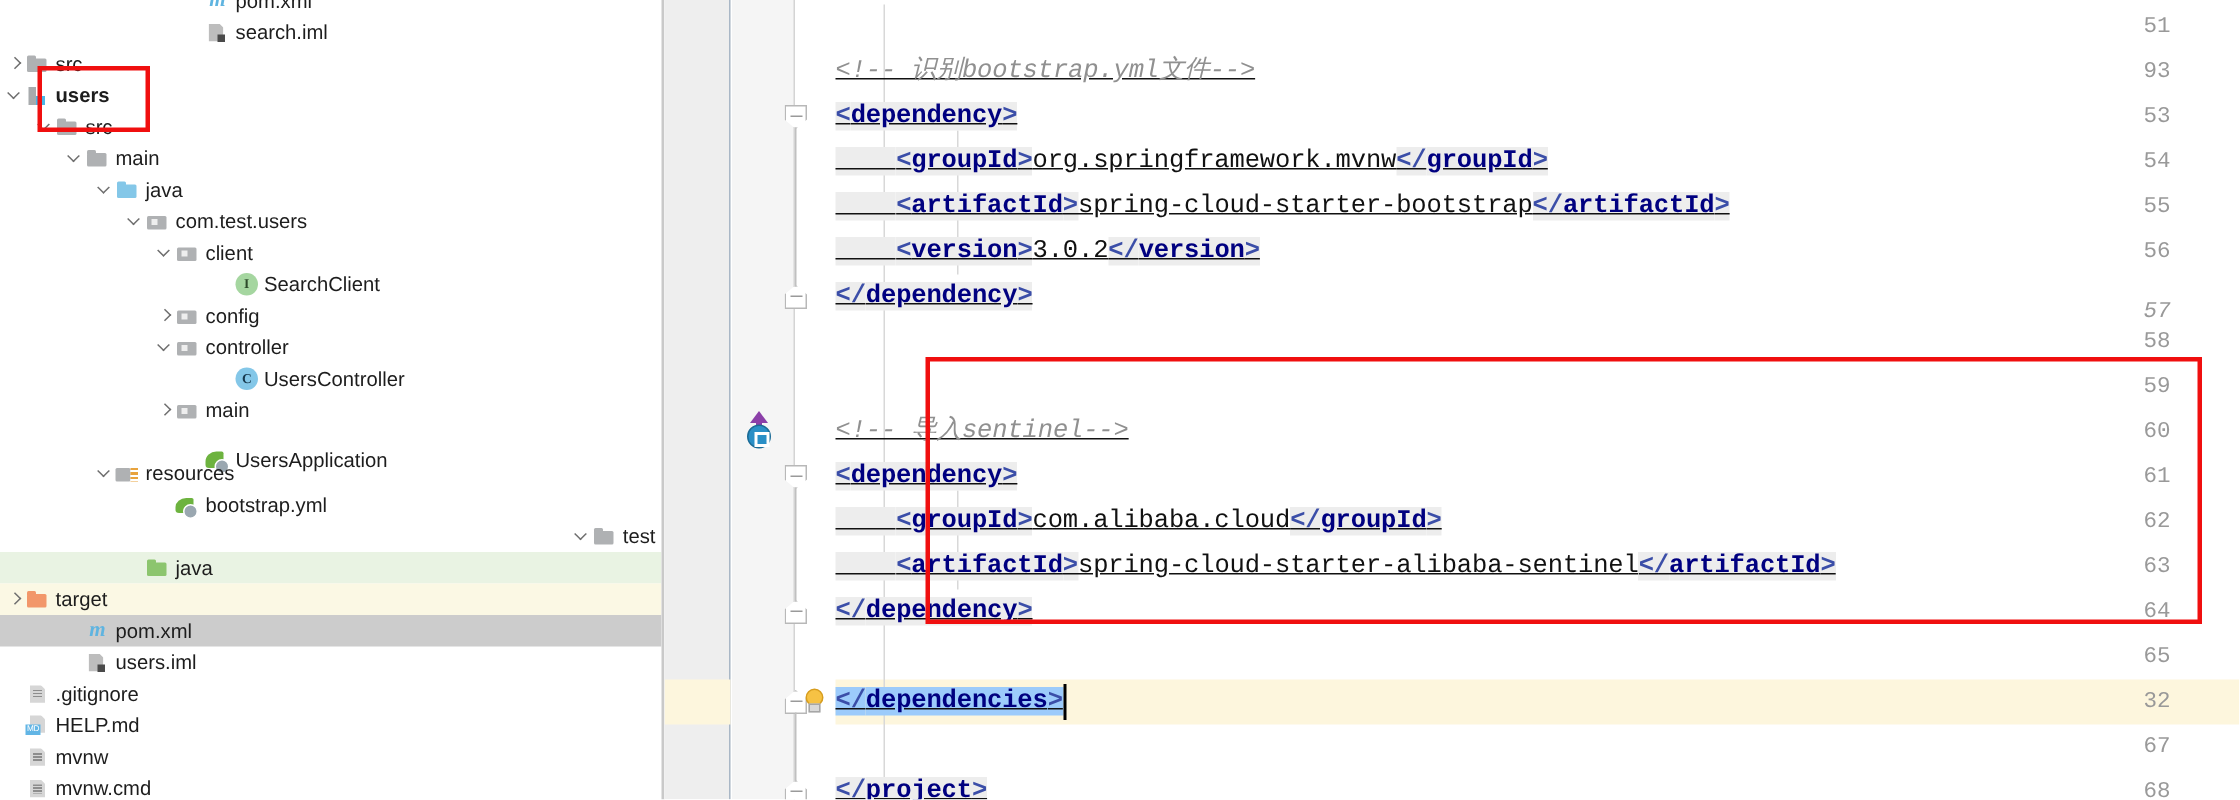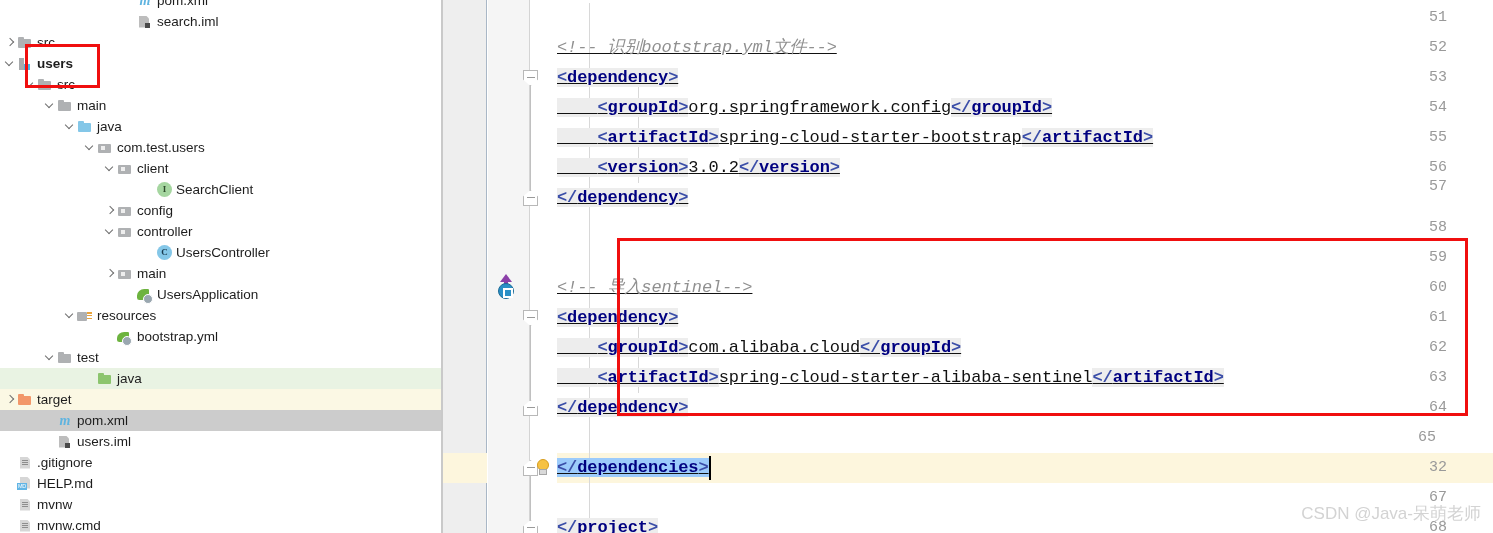--- a/index.html
+++ b/index.html
@@ -449,39 +449,39 @@
           <span class="arrow "></span>
           <span class="ico cls">C</span>
           <span class="lbl">UsersController</span>
         </div>
         <div class="tree-row" style="top: 263px; position: absolute; left: 0px; right: 0px;">
           <span style="display: inline-block; width: 104px; flex: 0 0 auto;"></span>
           <span class="arrow right"></span>
           <span class="ico pkg"></span>
           <span class="lbl">main</span>
         </div>
-        <div class="tree-row" style="top: 284px; position: absolute; left: 0px; right: 0px;">
+        <div class="tree-row" style="top: 296px; position: absolute; left: 0px; right: 0px;">
           <span style="display: inline-block; width: 124px; flex: 0 0 auto;"></span>
           <span class="arrow "></span>
           <span class="ico spring"></span>
           <span class="lbl">UsersApplication</span>
         </div>
         <div class="tree-row" style="top: 305px; position: absolute; left: 0px; right: 0px;">
           <span style="display: inline-block; width: 64px; flex: 0 0 auto;"></span>
           <span class="arrow down"></span>
           <span class="ico res"></span>
           <span class="lbl">resources</span>
         </div>
         <div class="tree-row" style="top: 326px; position: absolute; left: 0px; right: 0px;">
           <span style="display: inline-block; width: 104px; flex: 0 0 auto;"></span>
           <span class="arrow "></span>
           <span class="ico springyml"></span>
           <span class="lbl">bootstrap.yml</span>
         </div>
-        <div class="tree-row" style="top: 347px; position: absolute; left: 0px; right: 0px;">
+        <div class="tree-row" style="top: 347px; position: absolute; left: 0px; right: 0px; justify-content: flex-end;">
           <span style="display: inline-block; width: 44px; flex: 0 0 auto;"></span>
           <span class="arrow down"></span>
           <span class="ico folder"></span>
           <span class="lbl">test</span>
         </div>
         <div class="tree-row sel-green" style="top: 368px; position: absolute; left: 0px; right: 0px;">
           <span style="display: inline-block; width: 84px; flex: 0 0 auto;"></span>
           <span class="arrow "></span>
           <span class="ico folder folder-green"></span>
           <span class="lbl">java</span>
@@ -544,34 +544,34 @@
     <div id="row-highlights">
         <div class="row-hl" style="top: 453px;"></div>
       </div>
     <div id="indent-guides">
         <div class="indent-guide" style="left: 146px; top: 3px; height: 540px;"></div>
         <div class="indent-guide" style="left: 195px; top: 87px; height: 96px;"></div>
         <div class="indent-guide" style="left: 195px; top: 327px; height: 66px;"></div>
       </div>
     <div id="line-numbers">
         <div class="ln" style="top: 3px;">51</div>
-        <div class="ln" style="top: 33px;">52</div>
+        <div class="ln" style="top: 33px;">93</div>
         <div class="ln" style="top: 63px;">53</div>
         <div class="ln" style="top: 93px;">54</div>
         <div class="ln" style="top: 123px;">55</div>
         <div class="ln" style="top: 153px;">56</div>
-        <div class="ln" style="top: 172px;">57</div>
+        <div class="ln" style="top: 193px; font-style: italic;">57</div>
         <div class="ln" style="top: 213px;">58</div>
         <div class="ln" style="top: 243px;">59</div>
         <div class="ln" style="top: 273px;">60</div>
         <div class="ln" style="top: 303px;">61</div>
         <div class="ln" style="top: 333px;">62</div>
         <div class="ln" style="top: 363px;">63</div>
         <div class="ln" style="top: 393px;">64</div>
-        <div class="ln" style="top: 423px; text-align: center;">65</div>
+        <div class="ln" style="top: 423px;">65</div>
         <div class="ln" style="top: 453px;">32</div>
         <div class="ln" style="top: 483px;">67</div>
         <div class="ln" style="top: 513px;">68</div>
       </div>
     <div id="fold-markers">
         <div class="fold open" style="top: 70px;">
           <i></i>
         </div>
         <div class="fold close" style="top: 190px;">
           <i></i>
@@ -589,21 +589,21 @@
           <i></i>
         </div>
         <div class="foldline" style="top: 85px; height: 106px;"></div>
         <div class="foldline" style="top: 325px; height: 76px;"></div>
         <div class="foldline" style="top: 475px; height: 46px;"></div>
       </div>
     <div id="code-lines">
         <div class="code-line" style="top: 3px;"></div>
         <div class="code-line" style="top: 33px;"><span class="cm">&lt;!-- 识别bootstrap.yml文件--&gt;</span></div>
         <div class="code-line" style="top: 63px;"><span class="b">&lt;</span><span class="t">dependency</span><span class="b">&gt;</span></div>
-        <div class="code-line" style="top: 93px;"><span class="hl">    </span><span class="b">&lt;</span><span class="t">groupId</span><span class="b">&gt;</span><span class="v">org.springframework.config</span><span class="b">&lt;/</span><span class="t">groupId</span><span class="b">&gt;</span></div>
+        <div class="code-line" style="top: 93px;"><span class="hl">    </span><span class="b">&lt;</span><span class="t">groupId</span><span class="b">&gt;</span><span class="v">org.springframework.mvnw</span><span class="b">&lt;/</span><span class="t">groupId</span><span class="b">&gt;</span></div>
         <div class="code-line" style="top: 123px;"><span class="hl">    </span><span class="b">&lt;</span><span class="t">artifactId</span><span class="b">&gt;</span><span class="v">spring-cloud-starter-bootstrap</span><span class="b">&lt;/</span><span class="t">artifactId</span><span class="b">&gt;</span></div>
         <div class="code-line" style="top: 153px;"><span class="hl">    </span><span class="b">&lt;</span><span class="t">version</span><span class="b">&gt;</span><span class="v">3.0.2</span><span class="b">&lt;/</span><span class="t">version</span><span class="b">&gt;</span></div>
         <div class="code-line" style="top: 183px;"><span class="b">&lt;/</span><span class="t">dependency</span><span class="b">&gt;</span></div>
         <div class="code-line" style="top: 213px;"></div>
         <div class="code-line" style="top: 243px;"></div>
         <div class="code-line" style="top: 273px;"><span class="cm">&lt;!-- 导入sentinel--&gt;</span></div>
         <div class="code-line" style="top: 303px;"><span class="b">&lt;</span><span class="t">dependency</span><span class="b">&gt;</span></div>
         <div class="code-line" style="top: 333px;"><span class="hl">    </span><span class="b">&lt;</span><span class="t">groupId</span><span class="b">&gt;</span><span class="v">com.alibaba.cloud</span><span class="b">&lt;/</span><span class="t">groupId</span><span class="b">&gt;</span></div>
         <div class="code-line" style="top: 363px;"><span class="hl">    </span><span class="b">&lt;</span><span class="t">artifactId</span><span class="b">&gt;</span><span class="v">spring-cloud-starter-alibaba-sentinel</span><span class="b">&lt;/</span><span class="t">artifactId</span><span class="b">&gt;</span></div>
         <div class="code-line" style="top: 393px;"><span class="b">&lt;/</span><span class="t">dependency</span><span class="b">&gt;</span></div>
@@ -619,14 +619,13 @@
       <span class="circle"></span>
     </div>
 
     <div class="bulb" id="bulb-icon" style="left: 92px; top: 459px;"></div>
 
     <div class="caret" id="text-caret" style="top: 456px; left: 265.562px;"></div>
   </div>
 
   <div id="code-redbox"></div>
 
-  <div id="watermark">CSDN @Java-呆萌老师</div>
 </div>
 
 </body></html>

